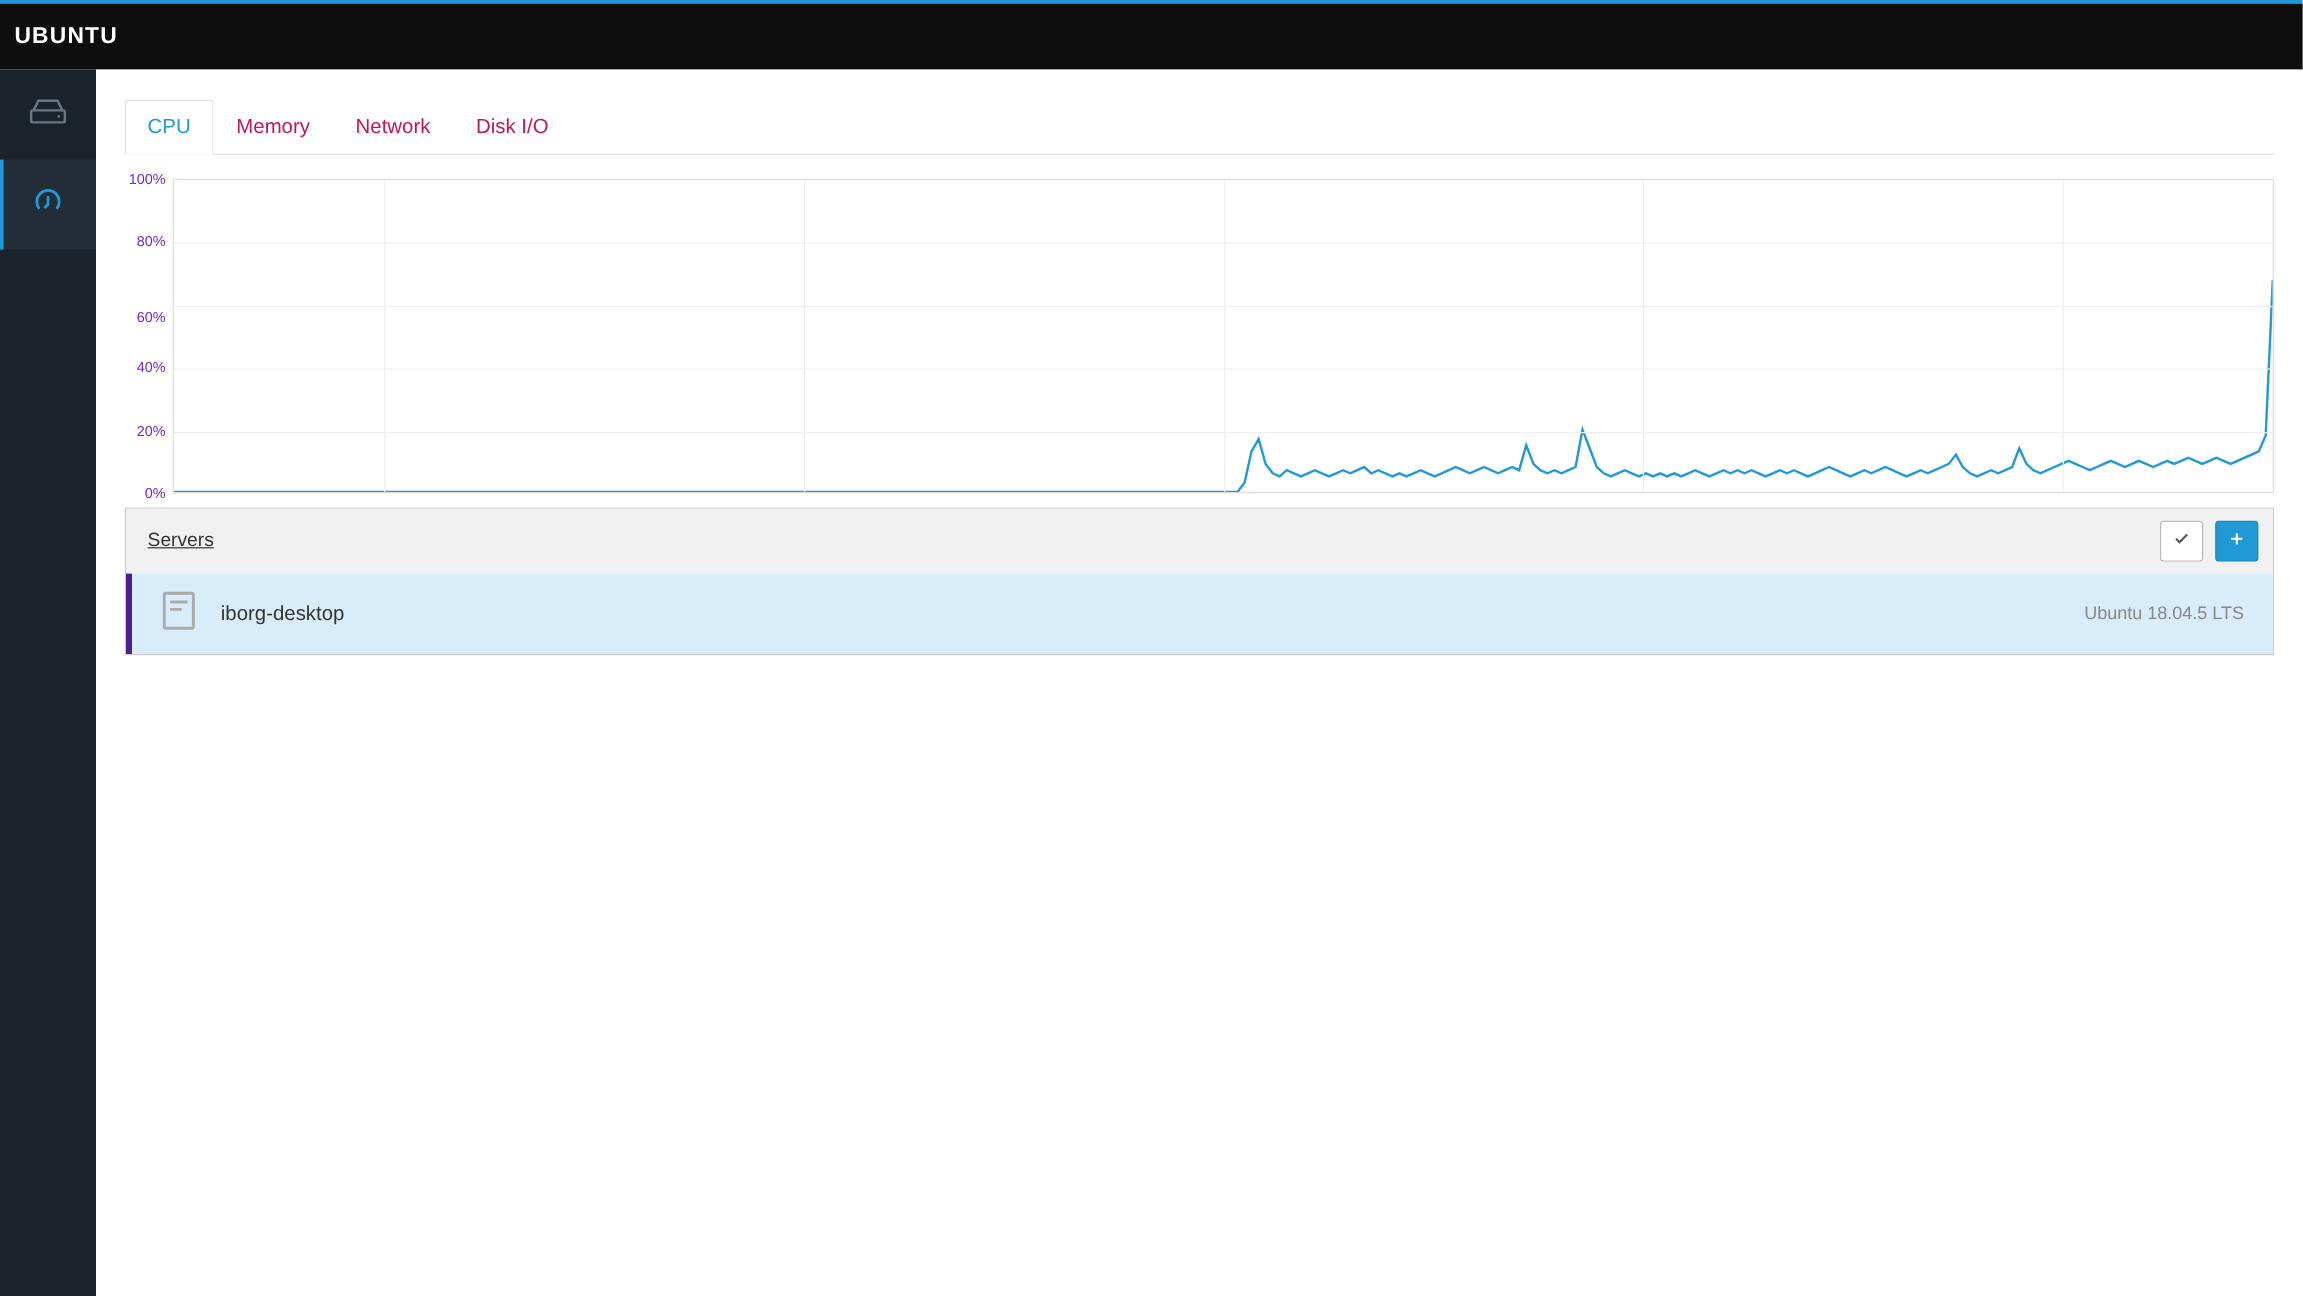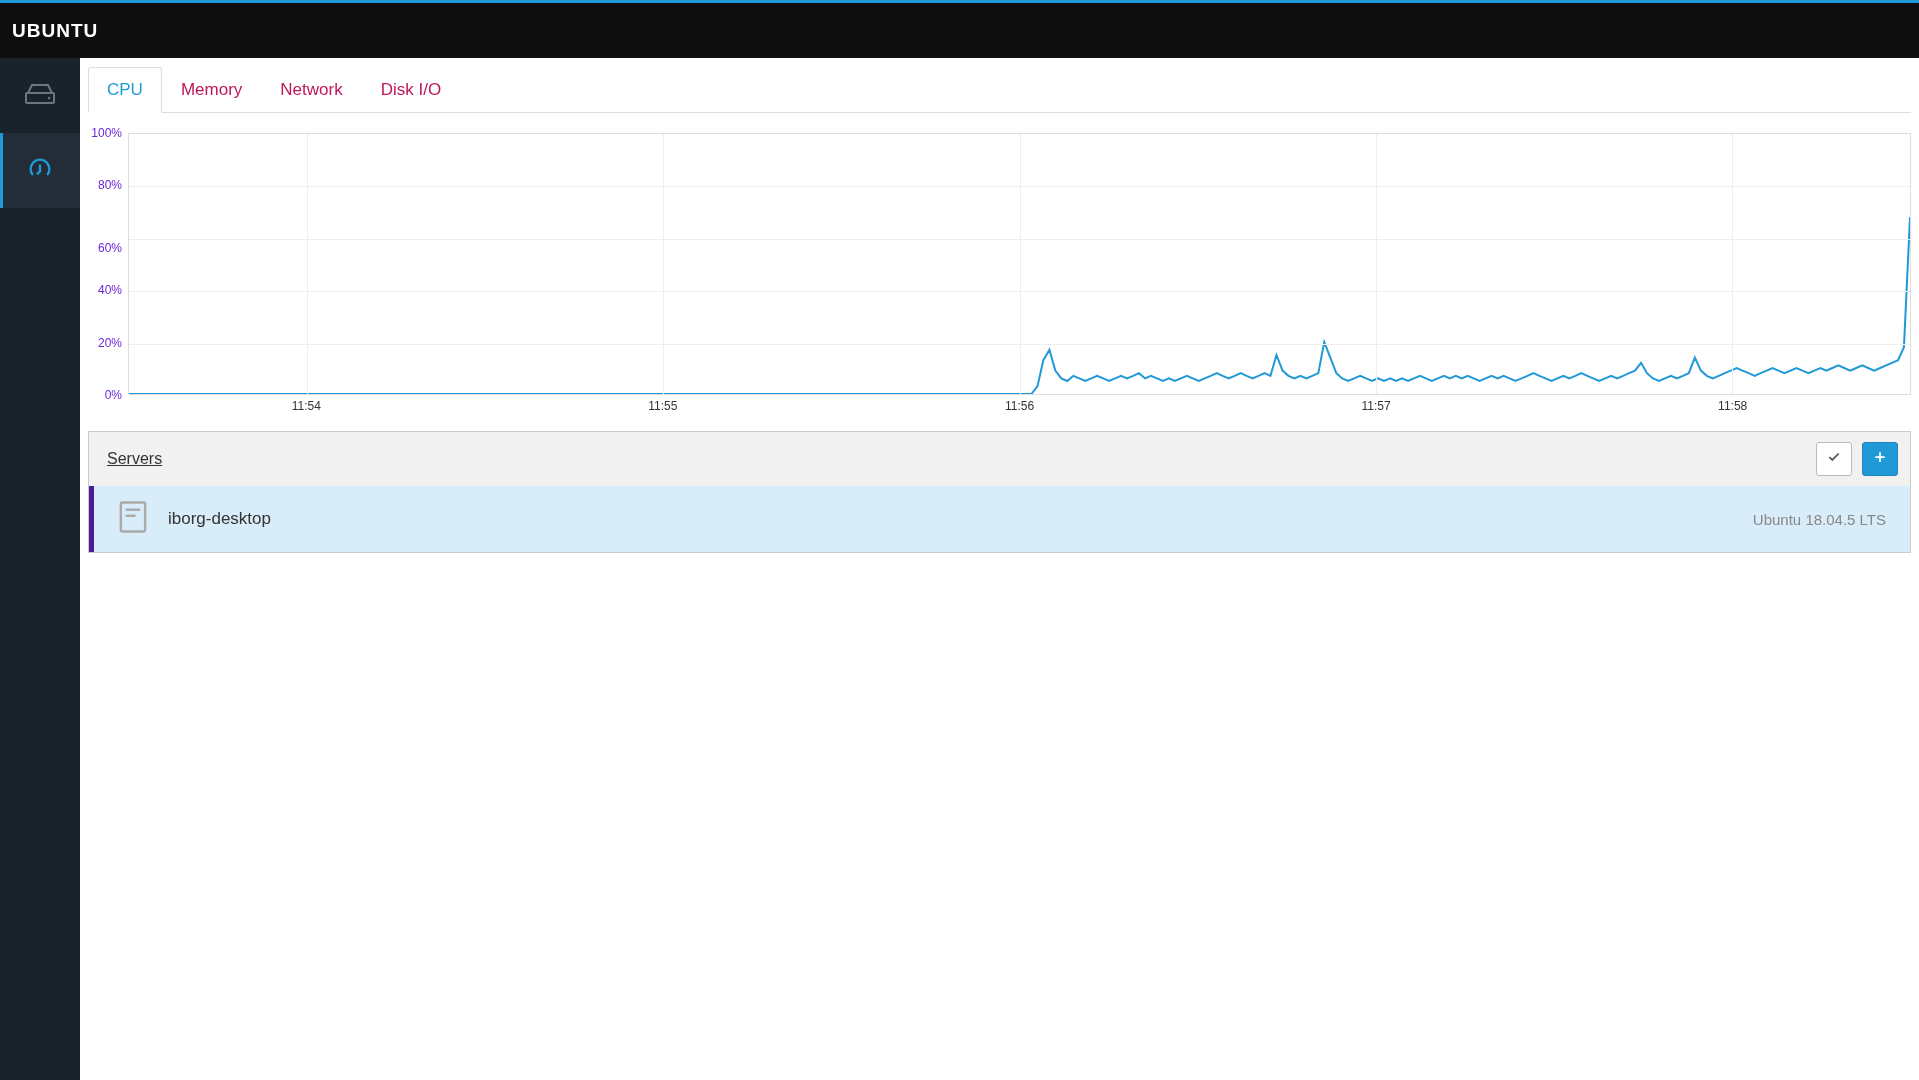--- a/index.html
+++ b/index.html
@@ -38,21 +38,21 @@
   align-items: center;
   justify-content: center;
   cursor: pointer;
   position: relative;
 }
 .sidebar-item.active { background: #222d38; }
 .sidebar-item.active::before {
   content: ""; position: absolute; left: 0; top: 0; bottom: 0; width: 3px; background: #2099d6;
 }
 
-.main { flex: 1; overflow: auto; padding: 8px; background: #fff; }
+.main { flex: 1; overflow: auto; padding: 24px; background: #fff; }
 
 .tabs { display: flex; border-bottom: 1px solid #ddd; }
 .tab {
   padding: 12px 18px;
   font-size: 17px;
   color: #be185d;
   cursor: pointer;
   border: 1px solid transparent;
   border-bottom: none;
   position: relative;
@@ -172,27 +172,20 @@
             </svg>
         <div class="hgrid" style="top: 209.6px;"></div>
             <div class="hgrid" style="top: 157.2px;"></div>
             <div class="hgrid" style="top: 104.8px;"></div>
             <div class="hgrid" style="top: 52.4px;"></div>
             <div class="vgrid" style="left: 10%;"></div>
             <div class="vgrid" style="left: 30%;"></div>
             <div class="vgrid" style="left: 50%;"></div>
             <div class="vgrid" style="left: 70%;"></div>
             <div class="vgrid" style="left: 90%;"></div>
-          </div>
-        <div class="x-axis" id="x-axis">
-            <div class="x-label" style="left: 10%;">11:54</div>
-            <div class="x-label" style="left: 30%;">11:55</div>
-            <div class="x-label" style="left: 50%;">11:56</div>
-            <div class="x-label" style="left: 70%;">11:57</div>
-            <div class="x-label" style="left: 90%;">11:58</div>
           </div>
       </div>
     </div>
 
     <div class="servers-panel">
       <div class="servers-header">
         <div class="servers-title">Servers</div>
         <div class="servers-actions">
           <div class="btn">
             <span>

